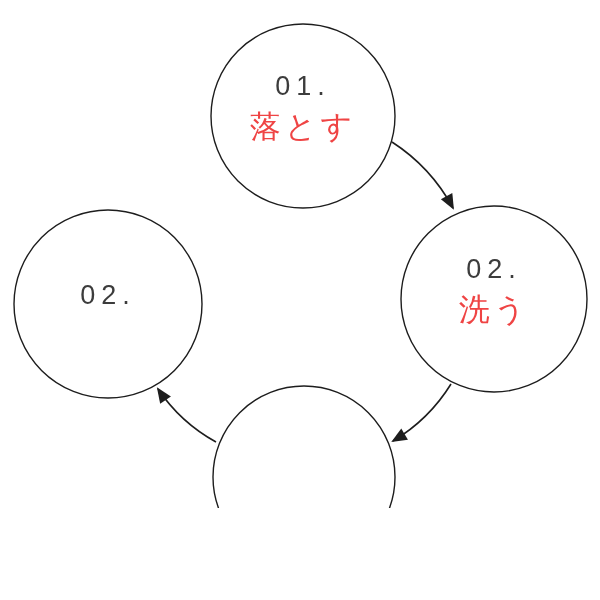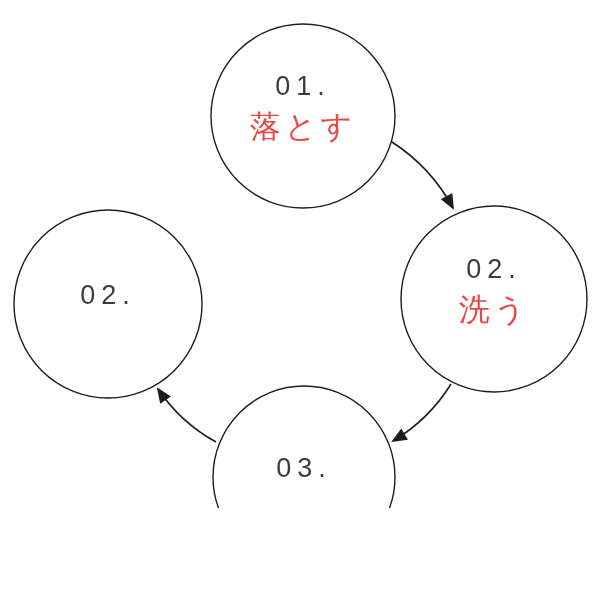--- a/index.html
+++ b/index.html
@@ -75,20 +75,19 @@
     <div class="step-number">01.</div>
     <div class="step-title">落とす</div>
   </div>
 
   <div class="step-label" style="left:494px; top:292px">
     <div class="step-number">02.</div>
     <div class="step-title">洗う</div>
   </div>
 
   <div class="step-label" style="left:304px; top:470px">
-    <div class="step-number">03.</div>
   </div>
 
   <div class="step-label" style="left:108px; top:297px">
     <div class="step-number">02.</div>
   </div>
 
 </div>
 
 </body></html>

